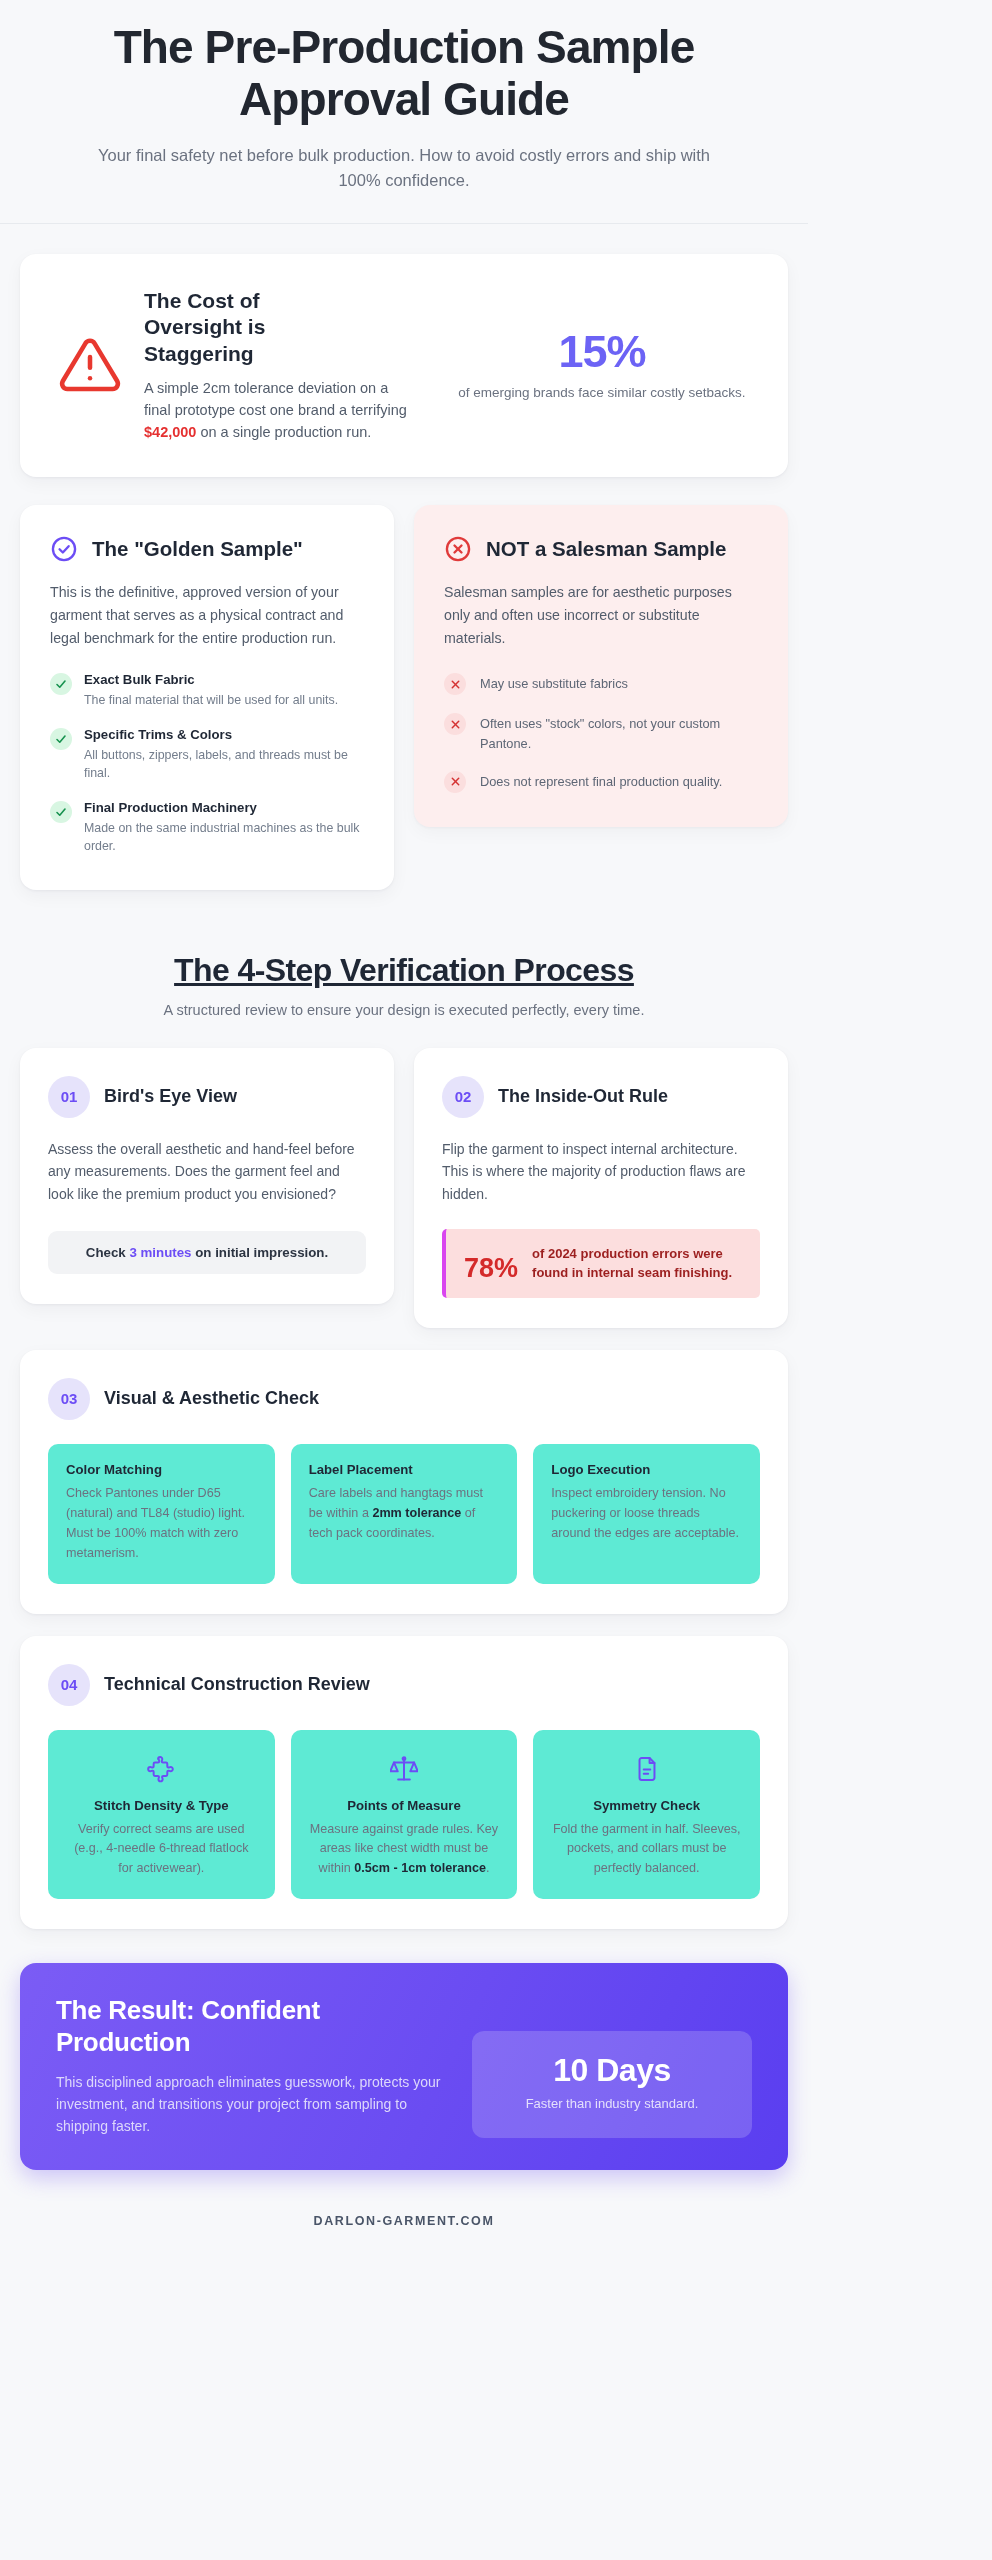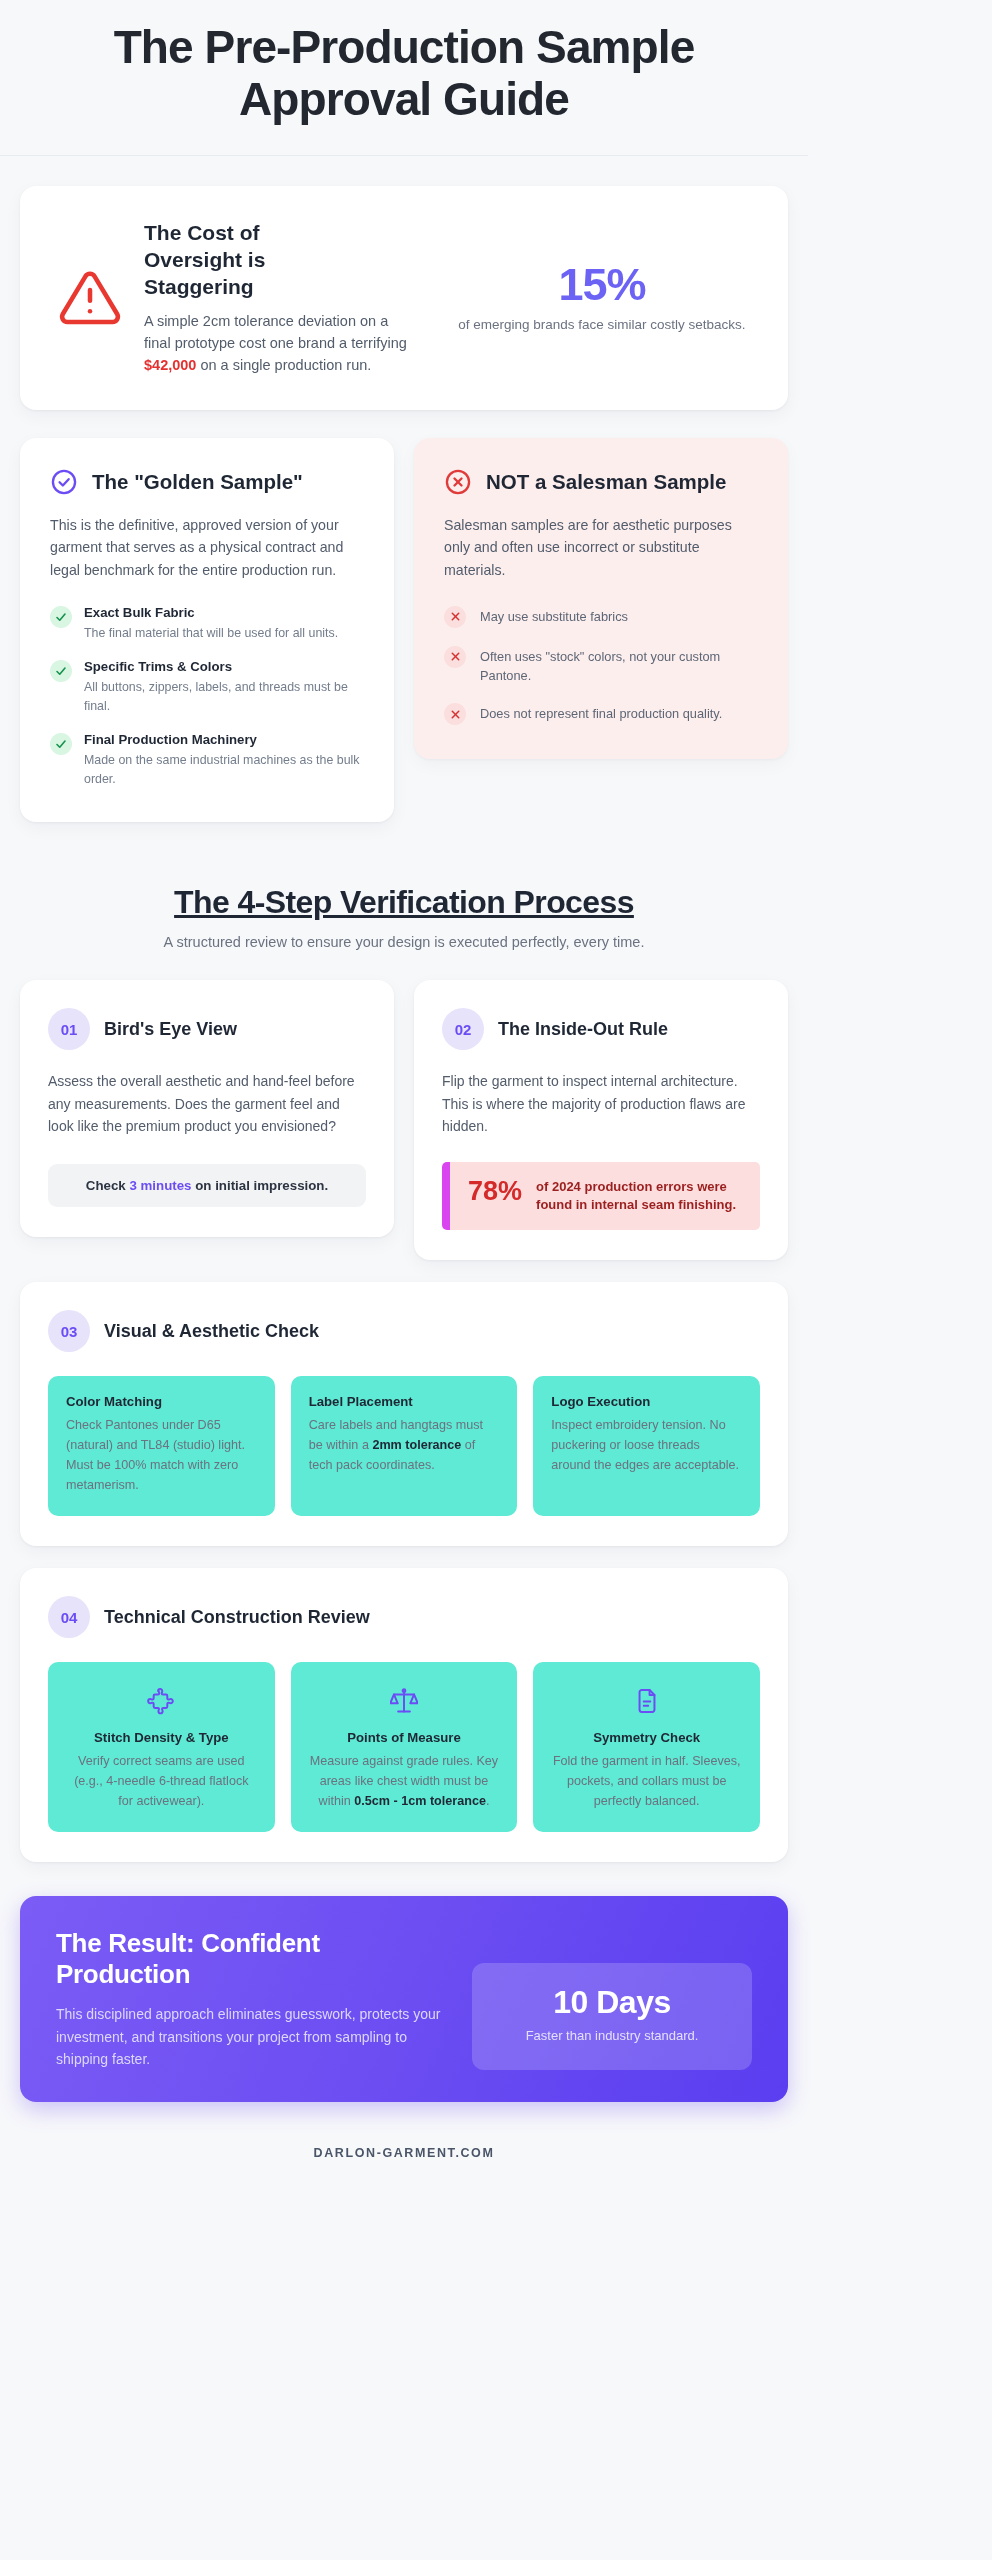--- a/index.html
+++ b/index.html
@@ -239,25 +239,25 @@
     font-size: 13.3px;
     font-weight: 700;
     color: #2c3442;
     text-align: center;
   }
   .tip-box .hl { color: #6c4df5; }
 
   .stat-box {
     margin-top: 24px;
     background: #fcdede;
-    border-left: 8px solid #d946ef;
+    border-left: 4px solid #d946ef;
     border-radius: 5px;
     padding: 16px 18px;
     display: flex;
-    align-items: flex-start;
+    align-items: flex-end;
     gap: 14px;
   }
   .stat-box .sb-num {
     font-size: 27px;
     font-weight: 700;
     color: #d42a2a;
     line-height: 1;
     white-space: nowrap;
   }
   .stat-box .sb-text {
@@ -363,20 +363,21 @@
     color: #4a5568;
   }
 </style>
 </head>
 <body>
 
 <div class="page">
 
   <div class="header">
     <h1>The Pre-Production Sample Approval Guide</h1>
+    <div class="subtitle">Your final safety net before bulk production. How to avoid costly errors and ship with 100% confidence.</div>
   </div>
 
   <div class="wrap">
 
     <div class="cost-section">
       <div class="card cost-card">
         <div class="cost-left">
           <span class="warn-icon">
             <svg width="64" height="64" viewBox="0 0 24 24" fill="none" stroke="#e8382f" stroke-width="1.7" stroke-linecap="round" stroke-linejoin="round">
               <path d="M10.29 3.86 1.82 18a2 2 0 0 0 1.71 3h16.94a2 2 0 0 0 1.71-3L13.71 3.86a2 2 0 0 0-3.42 0z"></path>

